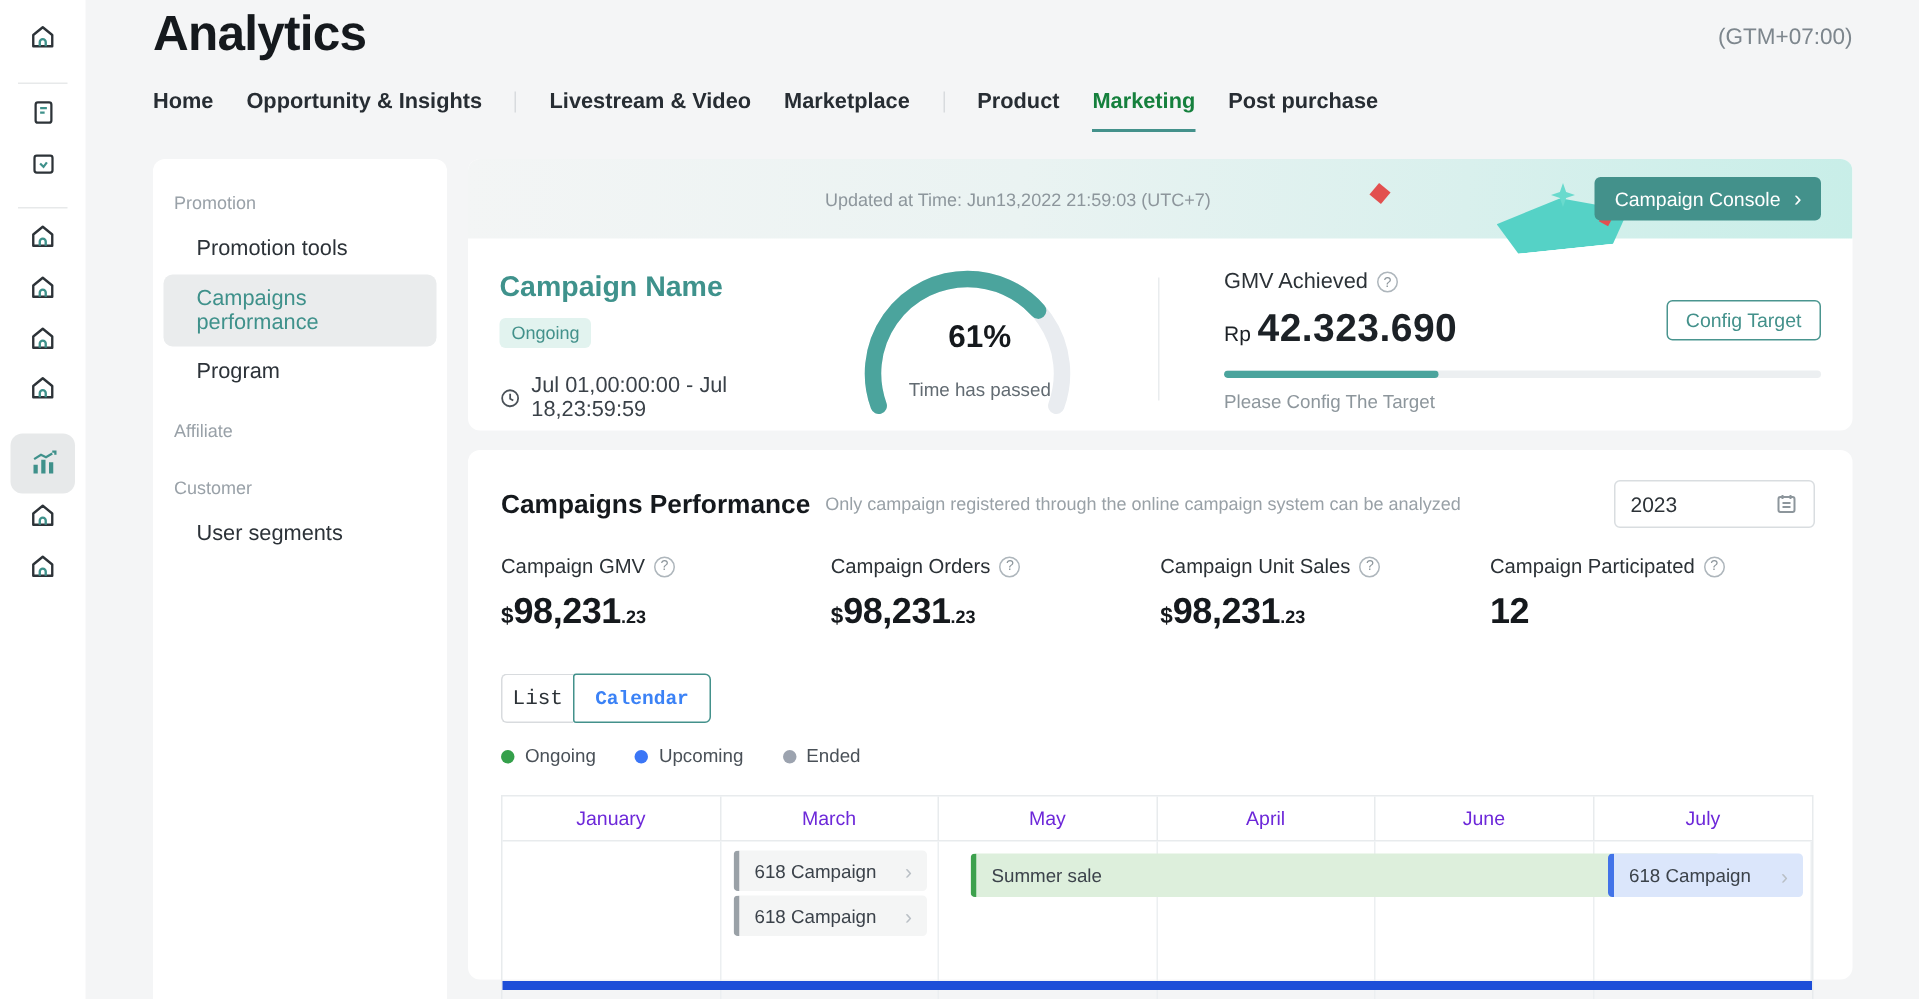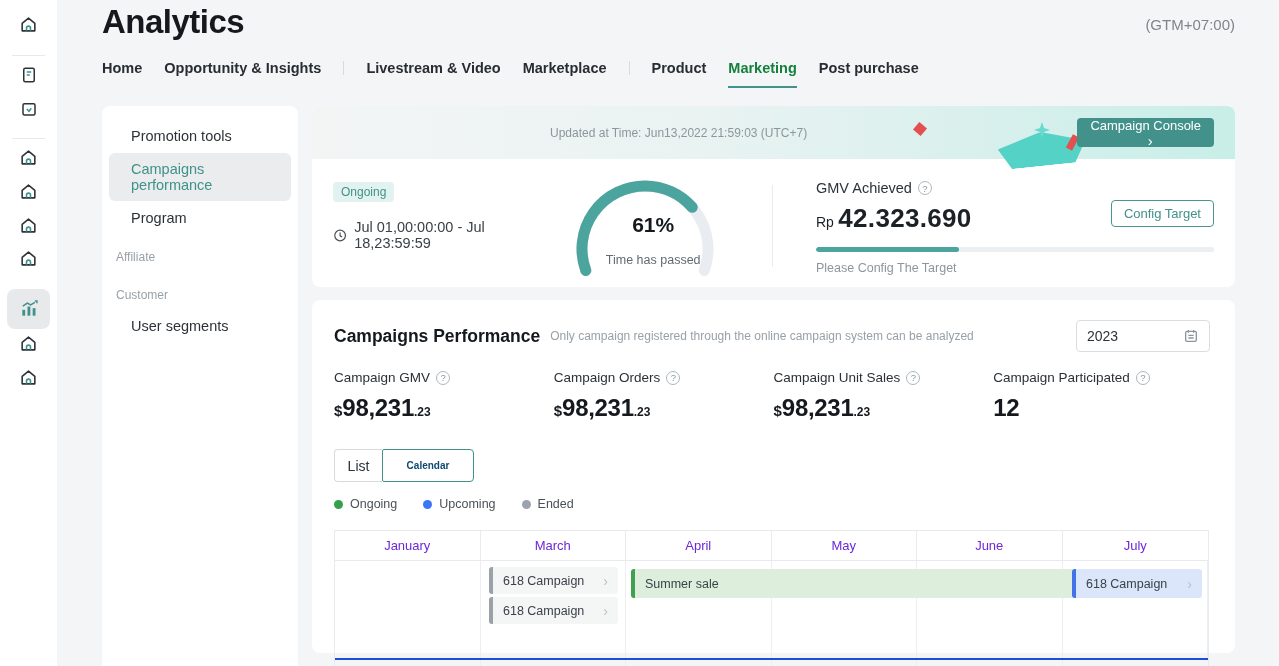--- a/index.html
+++ b/index.html
@@ -32,21 +32,21 @@
 
   .right-col { width:923px; }
 
   
   .ov-card { width:923px; height:181px; background:#fff; border-radius:8px; overflow:hidden; }
   .ov-head { height:53px; position:relative;
     background:linear-gradient(95deg,#f3f5f5 0%,#eaf3f2 40%,#d9f0ed 72%,#c8eee8 100%); }
   .ov-title { position:absolute; left:22px; top:15px; font-size:17.5px; font-weight:bold; color:#15191d; }
   .ov-updated { position:absolute; left:238px; top:20px; font-size:12px; color:#8d969c; }
   .console-btn { position:absolute; right:21px; top:12px; height:29px; background:#43918b; color:#fff;
-    font-size:13px; border:none; border-radius:4px; padding:0 13px; display:flex; align-items:center; cursor:pointer;flex-direction:column; }
+    font-size:13px; border:none; border-radius:4px; padding:0 13px; display:flex; align-items:center; cursor:pointer; }
   .console-btn .chev { margin-left:9px; font-size:15px; line-height:1; }
   .cf { position:absolute; }
   .cf-diamond { width:10px; height:10px; background:#e2504f; transform:rotate(40deg); left:603px; top:18px; }
   .cf-penta { width:88px; height:34px; background:#55d2c6; left:686px; top:26px; transform:rotate(-6deg);
     clip-path:polygon(50% 0,100% 38%,86% 100%,14% 100%,0 38%); }
   .cf-spark { width:16px; height:16px; background:#69dacd; left:722px; top:16px;
     clip-path:polygon(50% 0,63% 37%,100% 50%,63% 63%,50% 100%,37% 63%,0 50%,37% 37%); }
   .cf-ribbon { width:7px; height:15px; background:#e2504f; left:757px; top:29px; transform:rotate(28deg); }
 
   .ov-body { display:flex; padding:14px 21px 0 21px; position:relative; }
@@ -85,50 +85,50 @@
   .year-pick .cal-ic { margin-left:auto; }
 
   .metrics { display:flex; margin-top:18px; }
   .metric { width:223px; }
   .metric-label { font-size:13.5px; color:#2b3136; display:flex; align-items:center; }
   .metric-value { margin-top:9px; color:#15191d; }
   .m-prefix { font-size:15px; font-weight:bold; }
   .m-int { font-size:24px; font-weight:bold; letter-spacing:-0.3px; }
   .m-dec { font-size:12px; font-weight:bold; }
 
-  .toggle { margin-top:27px; display:flex; }
+  .toggle { margin-top:27px; display:flex;font-family:Liberation Mono, monospace; }
   .tg-btn { height:33px; background:#fff; font-size:14px; display:flex; align-items:center; justify-content:center; cursor:pointer; }
   .tg-list { width:48px; border:1px solid #d8dbde; border-radius:4px 0 0 4px; color:#2c3237; border-right:none; }
-  .tg-cal { width:92px; border:1.5px solid #43918b; border-radius:2px 4px 4px 2px; color:#0c4a6e; font-weight:bold; font-size:10px; }
+  .tg-cal { width:92px; border:1.5px solid #43918b; border-radius:2px 4px 4px 2px; color:#3b82f6; font-weight:bold; font-size:13px; }
 
   .legend { margin-top:15px; display:flex; align-items:center; gap:26px; }
   .lg-item { display:flex; align-items:center; gap:7px; font-size:12.5px; color:#4a5158; }
   .dot { width:9px; height:9px; border-radius:50%; }
   .dot-ongoing { background:#35a04b; }
   .dot-upcoming { background:#3b76f6; }
   .dot-ended { background:#9ca3af; }
 
   .cal-table { margin-top:19px; width:875px; border:1px solid #e8ebed; }
   .cal-hrow { display:grid; grid-template-columns:repeat(6,1fr); height:30px; border-bottom:1px solid #e8ebed; }
   .cal-hcell { display:flex; align-items:center; justify-content:center; font-size:13px; color:#6d28d9; border-right:1px solid #e8ebed; }
   .cal-hcell:last-child { border-right:none; }
-  .cal-row { position:relative; display:grid; grid-template-columns:repeat(6,1fr); height:99px; border-bottom:2px solid #1d4ed8; }
+  .cal-row { position:relative; display:grid; grid-template-columns:repeat(6,1fr); height:99px; border-bottom:6px solid #1d4ed8; }
   .cal-row2 { height:60px; border-bottom:none; }
   .cal-cell { border-right:1px solid #eceff1; }
   .cal-cell:last-child { border-right:none; }
 
   .evt { position:absolute; height:27px; border-radius:3px; display:flex; align-items:center;
     font-size:12.5px; color:#3b424a; padding:0 10px; cursor:pointer; }
   .evt .chev { margin-left:auto; color:#b9bfc5; font-size:14px; }
   .evt-ended { background:#f4f5f5; border-left:4px solid #9aa1a7; }
   .evt-ongoing { background:#ddefdc; border-left:4px solid #3da14d; height:29px; }
   .evt-upcoming { background:#dbe6fb; border-left:4px solid #4273e8; height:29px; }
   .evt-m1 { left:154px; top:6px; width:129px; }
   .evt-m2 { left:154px; top:36px; width:129px; }
-  .evt-summer { left:296px; top:8px; width:500px; }
+  .evt-summer { left:312px; top:8px; width:500px; }
   .evt-july { left:737px; top:8px; width:130px; }
   .details-link { margin-left:auto; font-size:12px; color:#79828a; display:flex; align-items:center; gap:4px; cursor:pointer; }
   .details-link .chev2 { color:#6f7a74; font-size:13px; }
 </style>
 </head>
 <body>
 
 <div class="page">
 
   <aside class="rail">
@@ -211,20 +211,21 @@
       <span class="tab">Marketplace</span>
       <span class="tab-sep"></span>
       <span class="tab">Product</span>
       <span class="tab active">Marketing</span>
       <span class="tab">Post purchase</span>
     </nav>
 
     <div class="content">
 
       <aside class="panel">
+        <div class="sec-label">Promotion</div>
         <div class="menu-item">Promotion tools</div>
         <div class="menu-item active">Campaigns performance</div>
         <div class="menu-item">Program</div>
         <div class="sec-label" style="margin-top:8px">Affiliate</div>
         <div class="sec-label" style="margin-top:8px">Customer</div>
         <div class="menu-item">User segments</div>
       </aside>
 
       <section class="right-col">
 
@@ -235,20 +236,21 @@
             <span class="cf cf-penta"></span>
             <span class="cf cf-spark"></span>
             <span class="cf cf-ribbon"></span>
             <button class="console-btn">
               <span>Campaign Console</span>
               <span class="chev">›</span>
             </button>
           </div>
           <div class="ov-body">
             <div class="camp-info">
+              <div class="camp-name">Campaign Name</div>
               <span class="badge">Ongoing</span>
               <div class="camp-date">
                 <svg width="15" height="15" viewBox="0 0 24 24">
                     <circle cx="12" cy="12" r="9" fill="none" stroke="#4a5158" stroke-width="2"></circle>
                     <path d="M12 7v5.5l3.5 2" fill="none" stroke="#4a5158" stroke-width="2"></path>
                   </svg>
                 <span>Jul 01,00:00:00 - Jul 18,23:59:59</span>
               </div>
             </div>
             <div class="gauge-wrap">
@@ -339,22 +341,22 @@
             <span class="lg-item">
                 <span class="dot dot-ended"></span>
                 <span>Ended</span>
               </span>
           </div>
 
           <div class="cal-table">
             <div class="cal-hrow">
               <div class="cal-hcell">January</div>
               <div class="cal-hcell">March</div>
+              <div class="cal-hcell">May</div>
               <div class="cal-hcell">April</div>
-              <div class="cal-hcell">May</div>
               <div class="cal-hcell">June</div>
               <div class="cal-hcell">July</div>
             </div>
             <div class="cal-row">
               <div class="cal-cell"></div>
                 <div class="cal-cell"></div>
                 <div class="cal-cell"></div>
                 <div class="cal-cell"></div>
                 <div class="cal-cell"></div>
                 <div class="cal-cell"></div>

